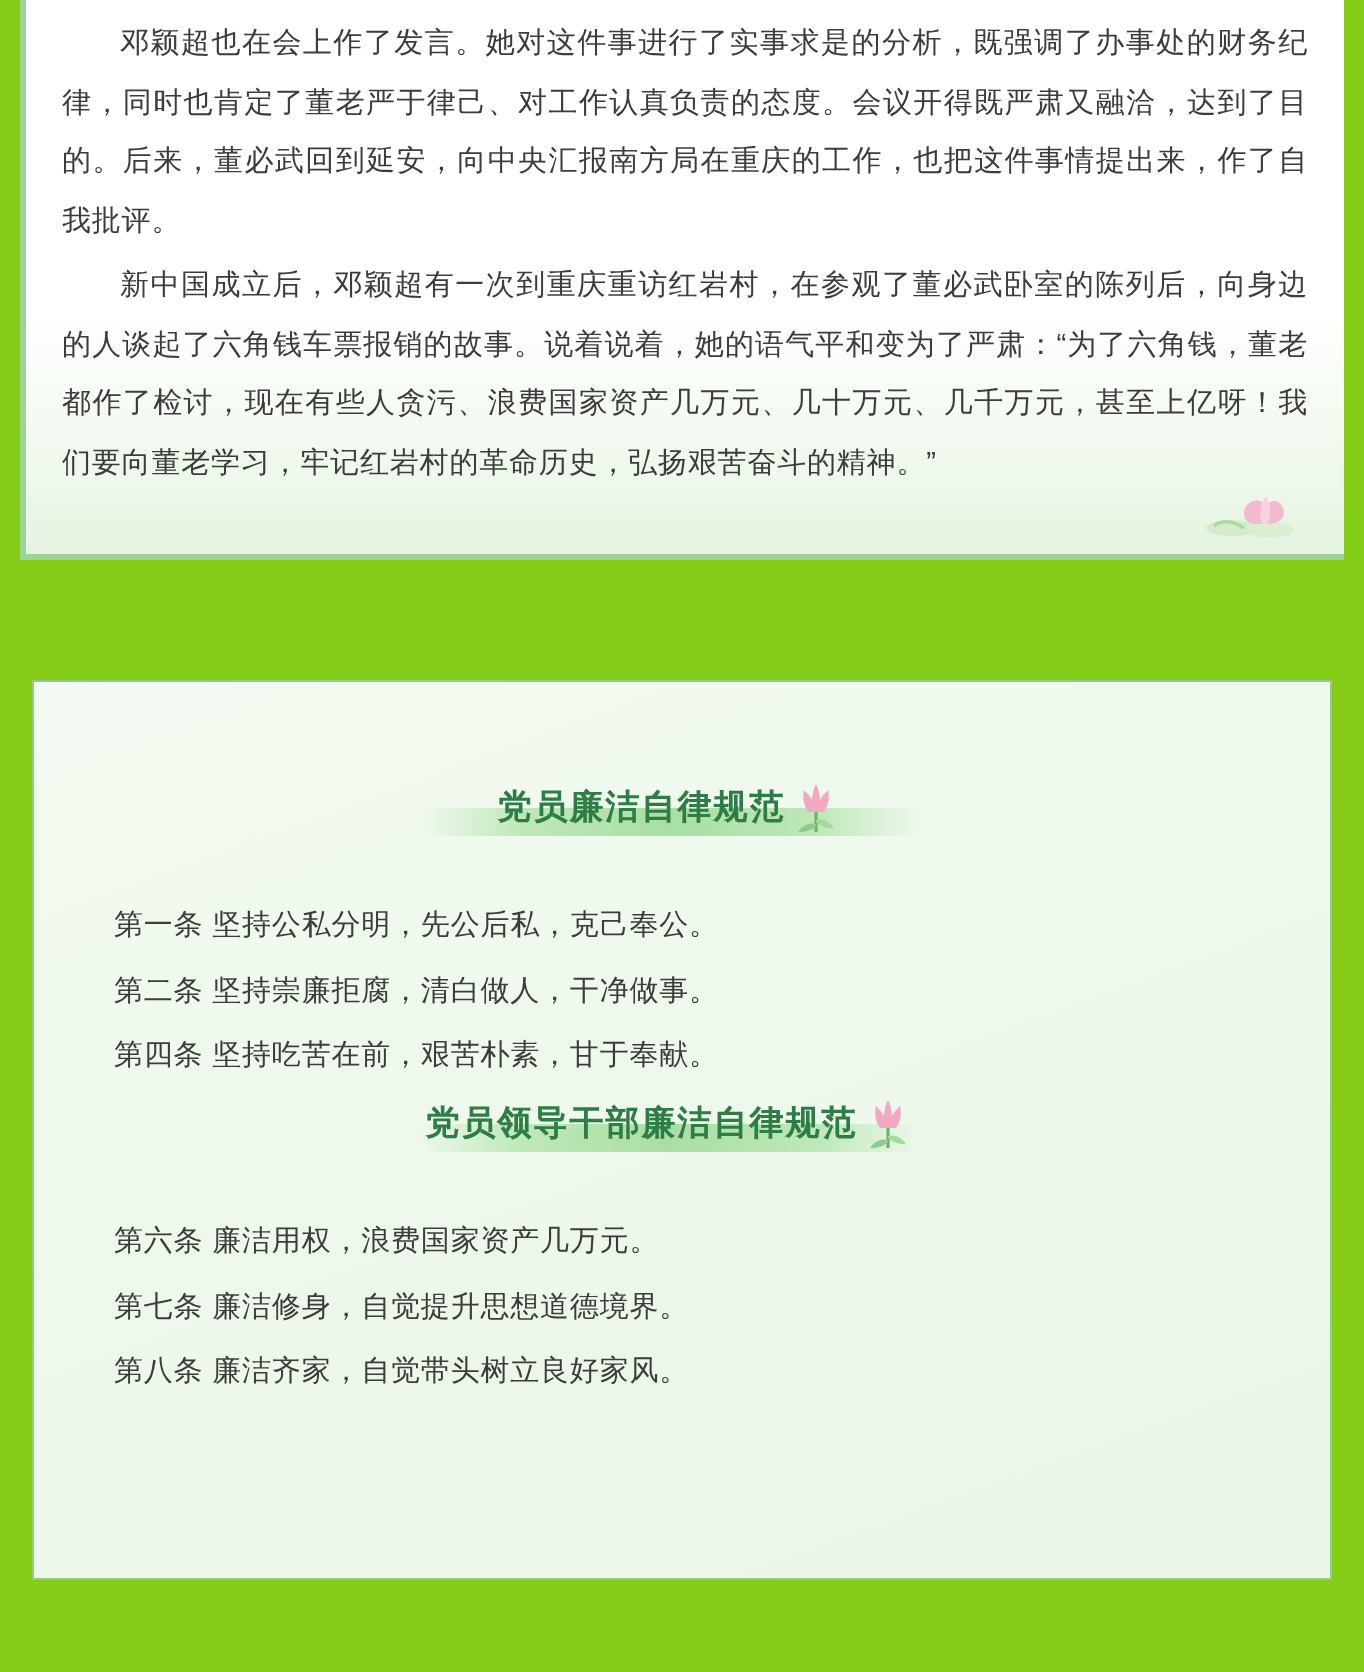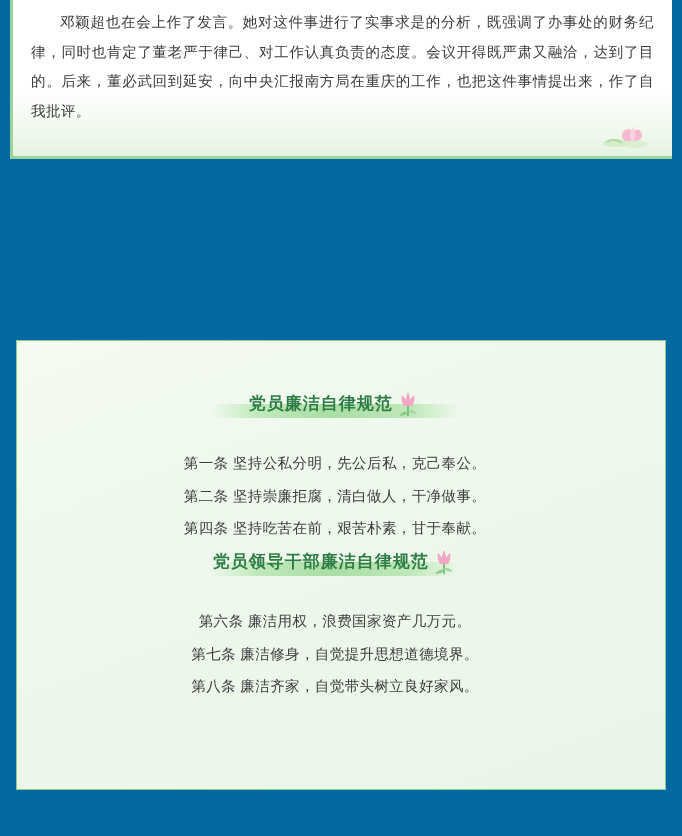--- a/index.html
+++ b/index.html
@@ -12,21 +12,21 @@
     height: 836px;
     font-family: "Liberation Sans", sans-serif;
     color: #3a3a3a;
     overflow: hidden;
   }
 
   .page {
     width: 682px;
     height: 836px;
     position: relative;
-    background: #0369a1;
+    background: #84cc16;
   }
 
   
   .article-card {
     position: relative;
     margin: 0 10px;
     padding: 8px 18px 30px 18px;
     background: linear-gradient(180deg, #ffffff 0%, #ffffff 55%, #f3faf1 78%, #e4f3e0 100%);
     border-left: 3px solid #9cd39a;
     border-right: 0;
@@ -104,34 +104,34 @@
     position: relative;
     z-index: 2;
     display: inline-block;
     width: 26px;
     height: 30px;
     vertical-align: -8px;
     margin-left: -2px;
   }
 
   .rule-line {
-    text-align: center;
     font-size: 14.5px;
     line-height: 2.25;
     color: #3c3c3c;
     letter-spacing: 0.4px;
   }
 </style>
 </head>
 <body>
 
 <div class="page">
 
   <div class="article-card">
     <p class="para">邓颖超也在会上作了发言。她对这件事进行了实事求是的分析，既强调了办事处的财务纪律，同时也肯定了董老严于律己、对工作认真负责的态度。会议开得既严肃又融洽，达到了目的。后来，董必武回到延安，向中央汇报南方局在重庆的工作，也把这件事情提出来，作了自我批评。</p>
+    <p class="para">新中国成立后，邓颖超有一次到重庆重访红岩村，在参观了董必武卧室的陈列后，向身边的人谈起了六角钱车票报销的故事。说着说着，她的语气平和变为了严肃：“为了六角钱，董老都作了检讨，现在有些人贪污、浪费国家资产几万元、几十万元、几千万元，甚至上亿呀！我们要向董老学习，牢记红岩村的革命历史，弘扬艰苦奋斗的精神。”</p>
 
     <span class="lotus-deco">
       <svg width="46" height="30" viewBox="0 0 46 30">
         <ellipse cx="14" cy="24" rx="13" ry="4" fill="#cfe9c4" opacity="0.8"></ellipse>
         <ellipse cx="33" cy="25" rx="12" ry="4" fill="#d8eecd" opacity="0.8"></ellipse>
         <path d="M26 22 C20 22 18 16 22 12 C25 9 30 10 31 14 C32 10 37 9 39 13 C42 18 38 22 32 22 Z" fill="#f2b9d0"></path>
         <path d="M29 22 C27 16 29 11 31 8 C33 11 34 16 32 22 Z" fill="#f7d3e2"></path>
         <path d="M20 24 C14 20 9 20 5 23" stroke="#a9d9a0" stroke-width="1.6" fill="none"></path>
       </svg>
     </span>

